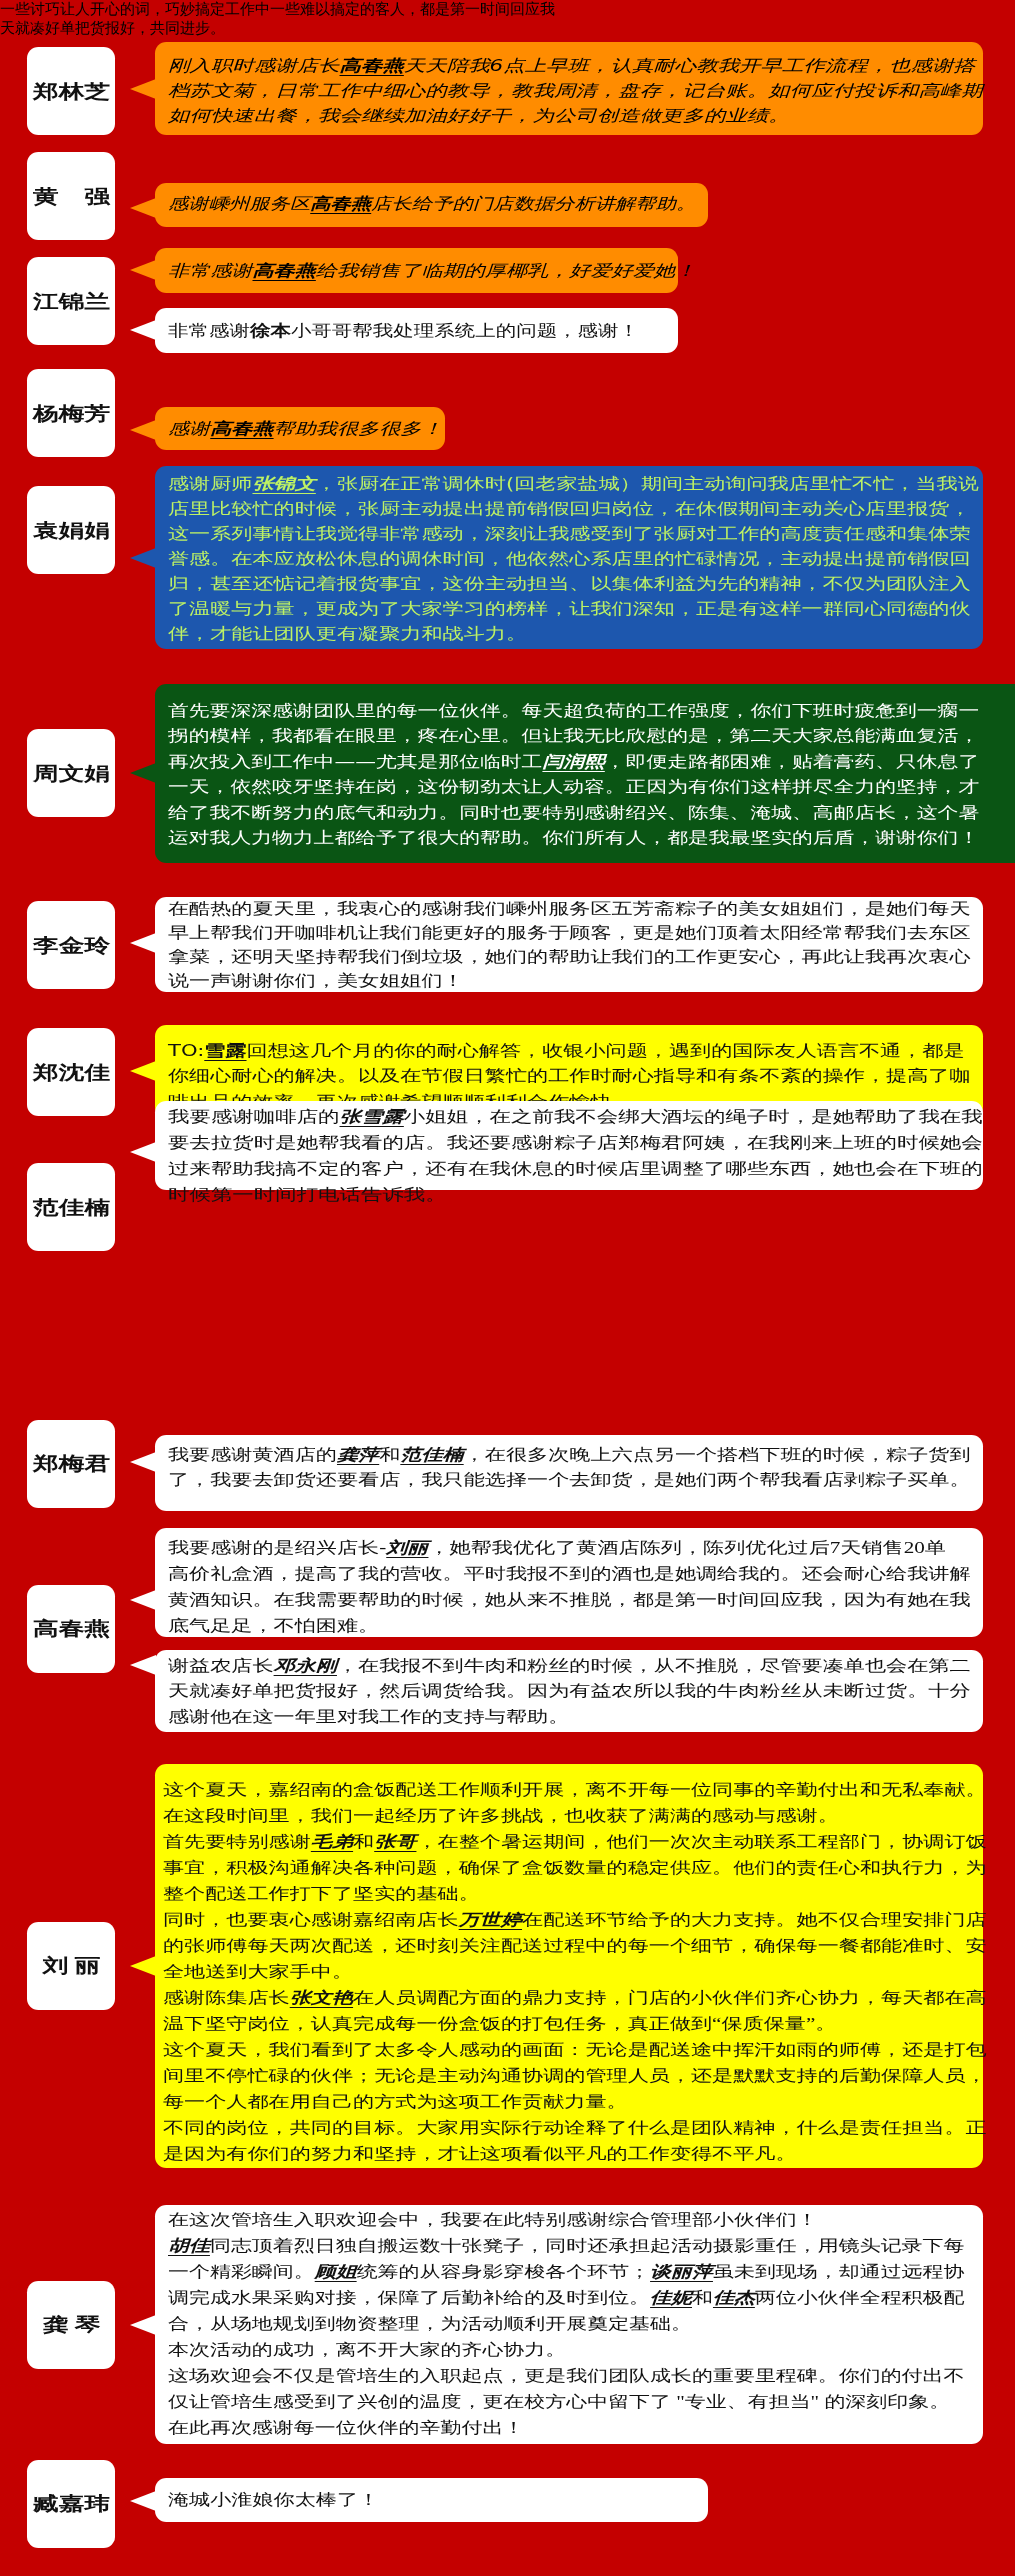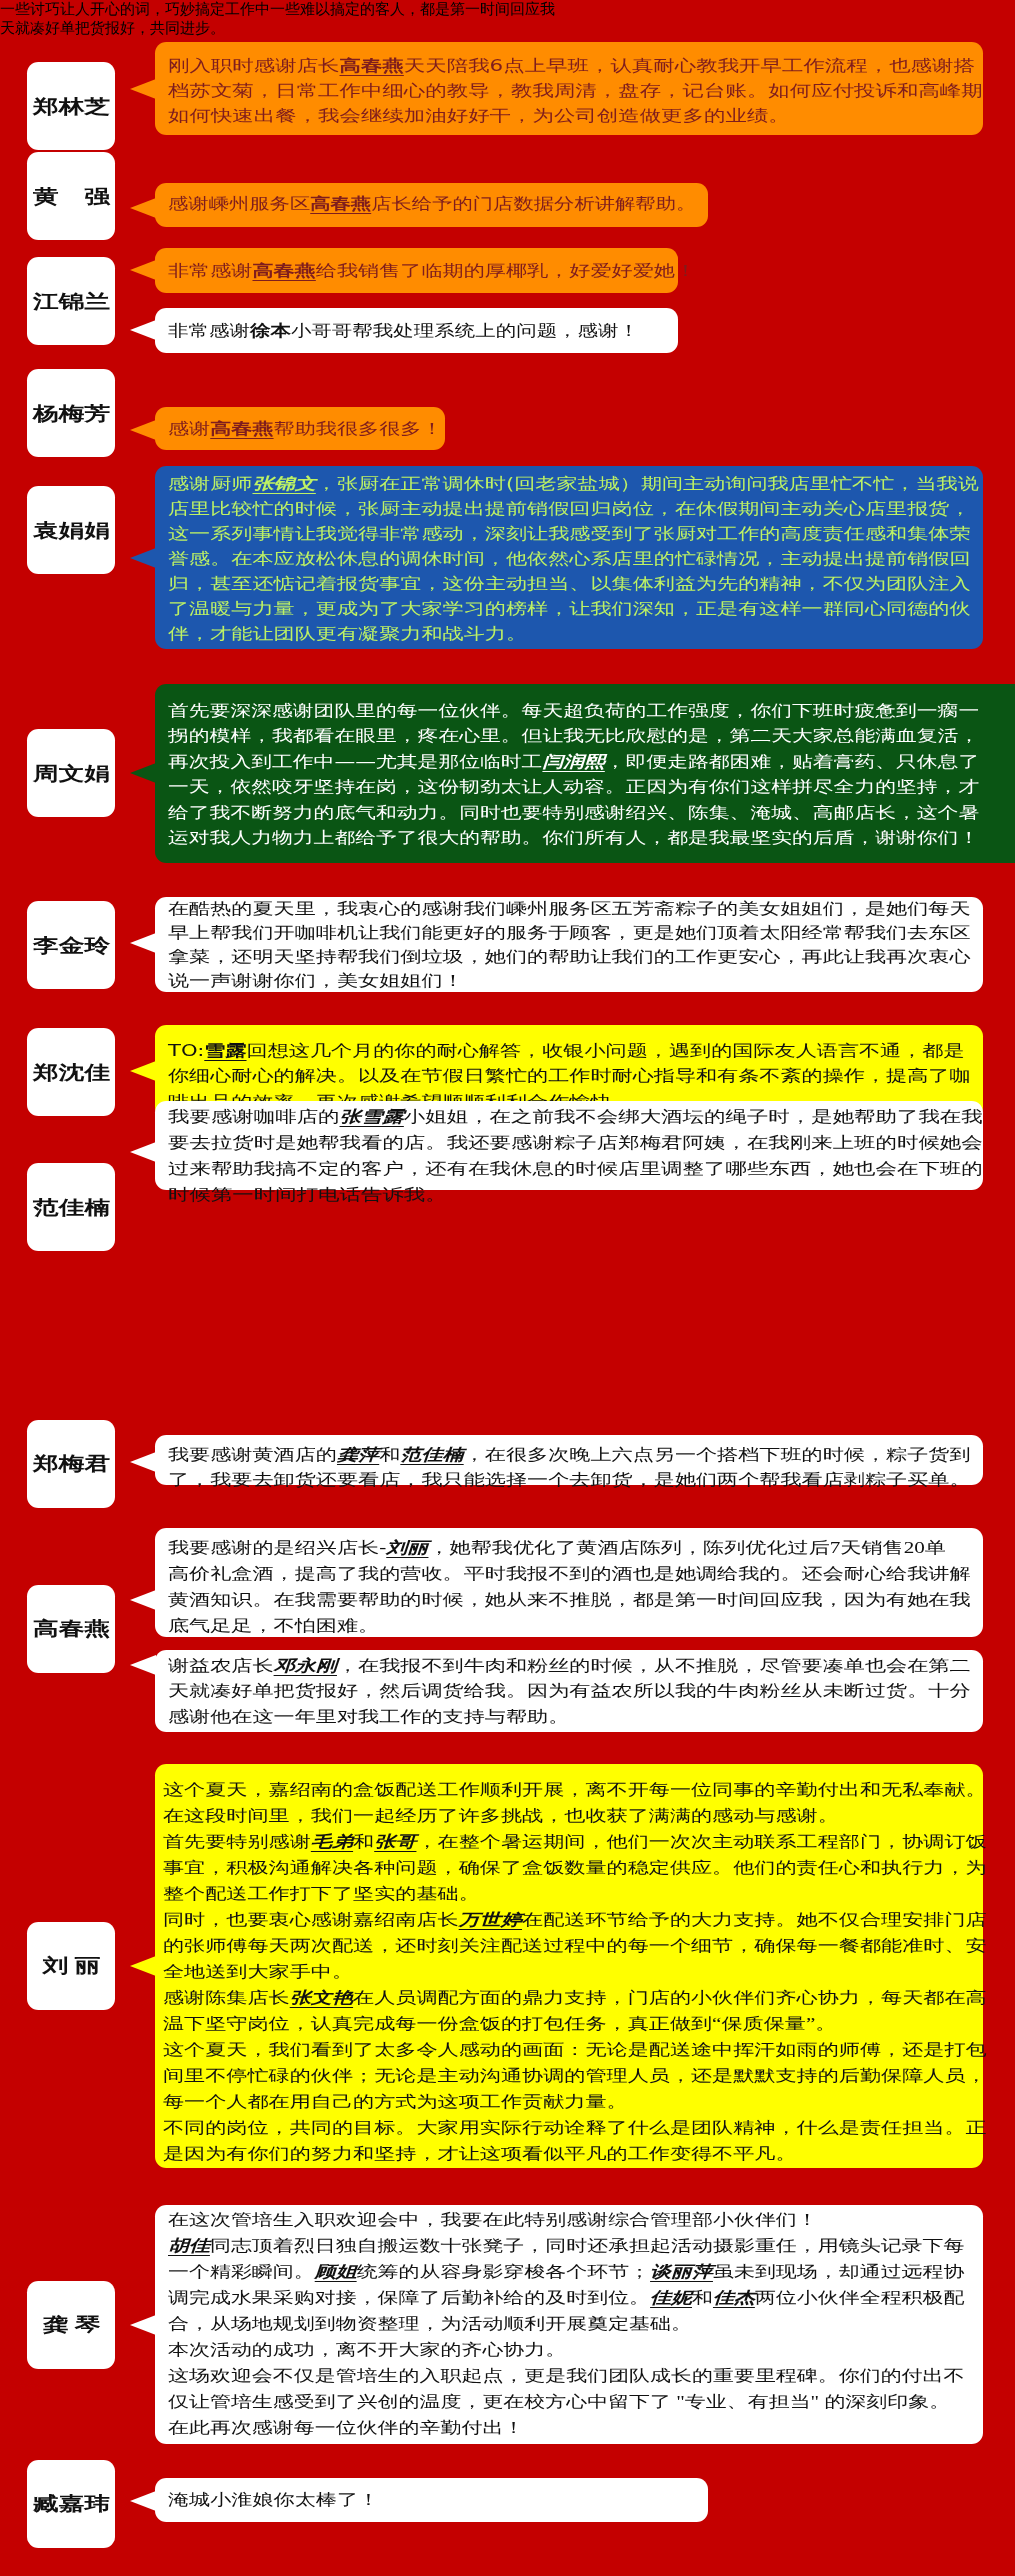--- a/index.html
+++ b/index.html
@@ -17,21 +17,21 @@
     line-height: 88px; text-align: center; white-space: nowrap;
     font-size: 19px; font-weight: bold; color: #111;
     transform: scaleX(1.35); transform-origin: 0 0;
   }
   .bubble { position: absolute; left: 155px; border-radius: 11.3px; }
   .tail {
     position: absolute; left: -25.4px; width: 0; height: 0;
     border-top: 10.3px solid transparent; border-bottom: 10.3px solid transparent;
     border-right: 26px solid #fff;
   }
-  .orange { background: #ff8c00; color: #7f1d1d; }
+  .orange { background: #ff8c00; color: #000000; font-style: italic; }
   .orange .tail { border-right-color: #ff8c00; }
   .blue { background: #1d57ae; color: #bef264; }
   .blue .tail { border-right-color: #1d57ae; }
   .green { background: #0a5514; color: #ffffff; }
   .green .tail { border-right-color: #0a5514; }
   .yellow { background: #ffff00; color: #111111; }
   .yellow .tail { border-right-color: #ffff00; }
   .white { background: #ffffff; color: #111111; }
   .white .tail { border-right-color: #ffffff; }
   .txt {
@@ -45,21 +45,21 @@
   }
   .it { font-style: italic; }
   .b { font-weight: bold; }
 </style>
 </head>
 <body>
 
 <div id="wall">
 
   <div class="entry">
-    <div class="name-box" style="top:62px">
+    <div class="name-box" style="top:47px">
         <span class="name-text">郑林芝</span>
       </div>
     <div class="bubble orange" style="top:42px;width:828px;height:93px;--lh:25px">
       <div class="tail" style="top:37px"></div>
       <div class="txt" style="top:11.3px;--sx:1.34">
         <div class="ln"><span>刚入职时感谢店长</span><span class="hl">高春燕</span><span>天天陪我6点上早班，认真耐心教我开早工作流程，也感谢搭</span></div>
         <div class="ln"><span>档苏文菊，日常工作中细心的教导，教我周清，盘存，记台账。如何应付投诉和高峰期</span></div>
         <div class="ln"><span>如何快速出餐，我会继续加油好好干，为公司创造做更多的业绩。</span></div>
       </div>
     </div>
@@ -191,21 +191,21 @@
 == Truncated 13 lines ==
 1.0"></div>
         <div class="ln"><span>一些讨巧让人开心的词，巧妙搞定工作中一些难以搞定的客人，都是第一时间回应我</span></div>
         <div class="ln"><span>天就凑好单把货报好，共同进步。</span></div>
       </div>
 
   <div class="entry">
     <div class="name-box" style="top:1420px">
       <span class="name-text">郑梅君</span>
     </div>
-    <div class="bubble white" style="top:1435px;width:828px;height:50px;--lh:25.4px">
+    <div class="bubble white" style="top:1435px;width:828px;height:76px;--lh:25.4px">
       <div class="tail" style="top:17px"></div>
       <div class="txt" style="top:6.6px">
         <div class="ln"><span>我要感谢黄酒店的</span><span class="hl it">龚萍</span><span>和</span><span class="hl it">范佳楠</span><span>，在很多次晚上六点另一个搭档下班的时候，粽子货到</span></div>
         <div class="ln"><span>了，我要去卸货还要看店，我只能选择一个去卸货，是她们两个帮我看店剥粽子买单。</span></div>
       </div>
     </div>
   </div>
 
   <div class="entry">
     <div class="name-box" style="top:1585px">

